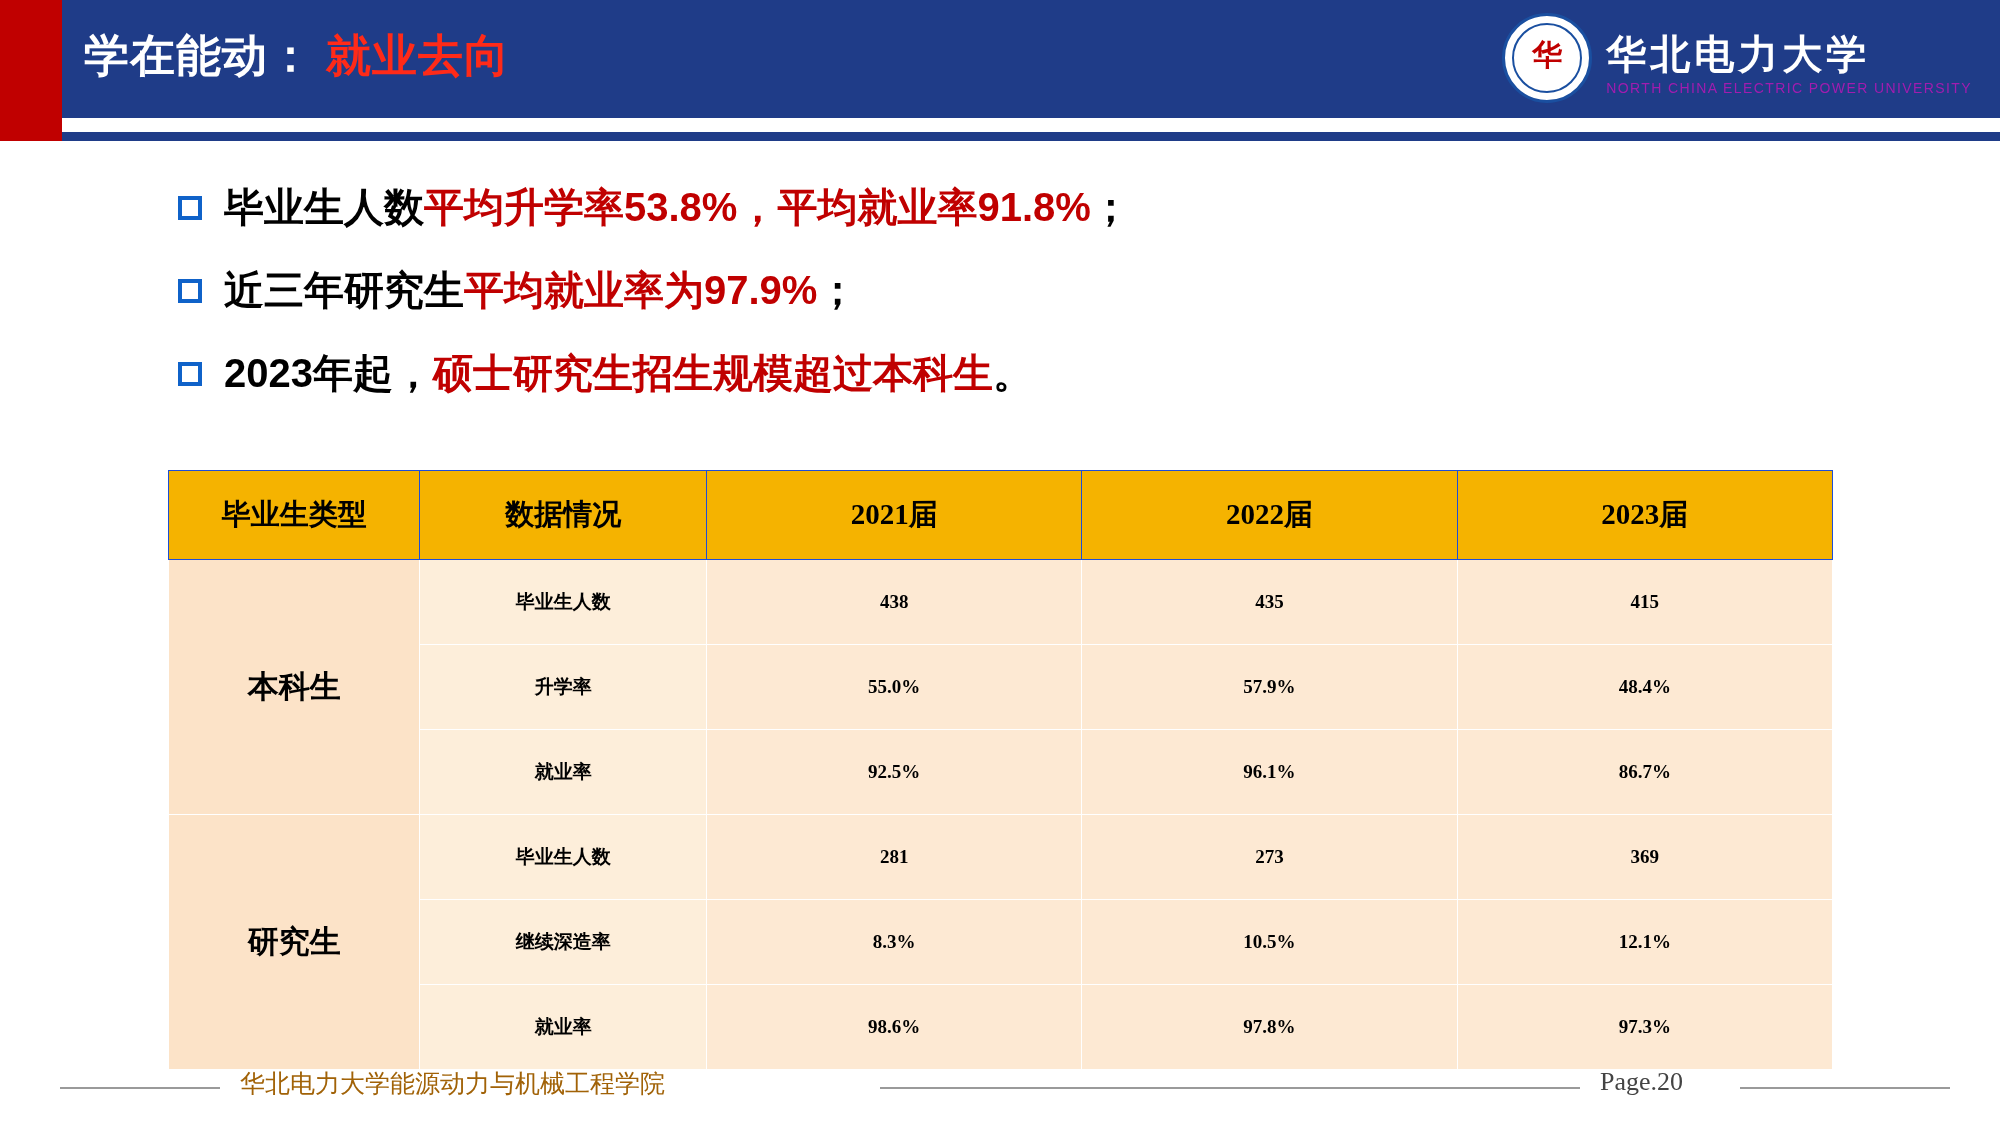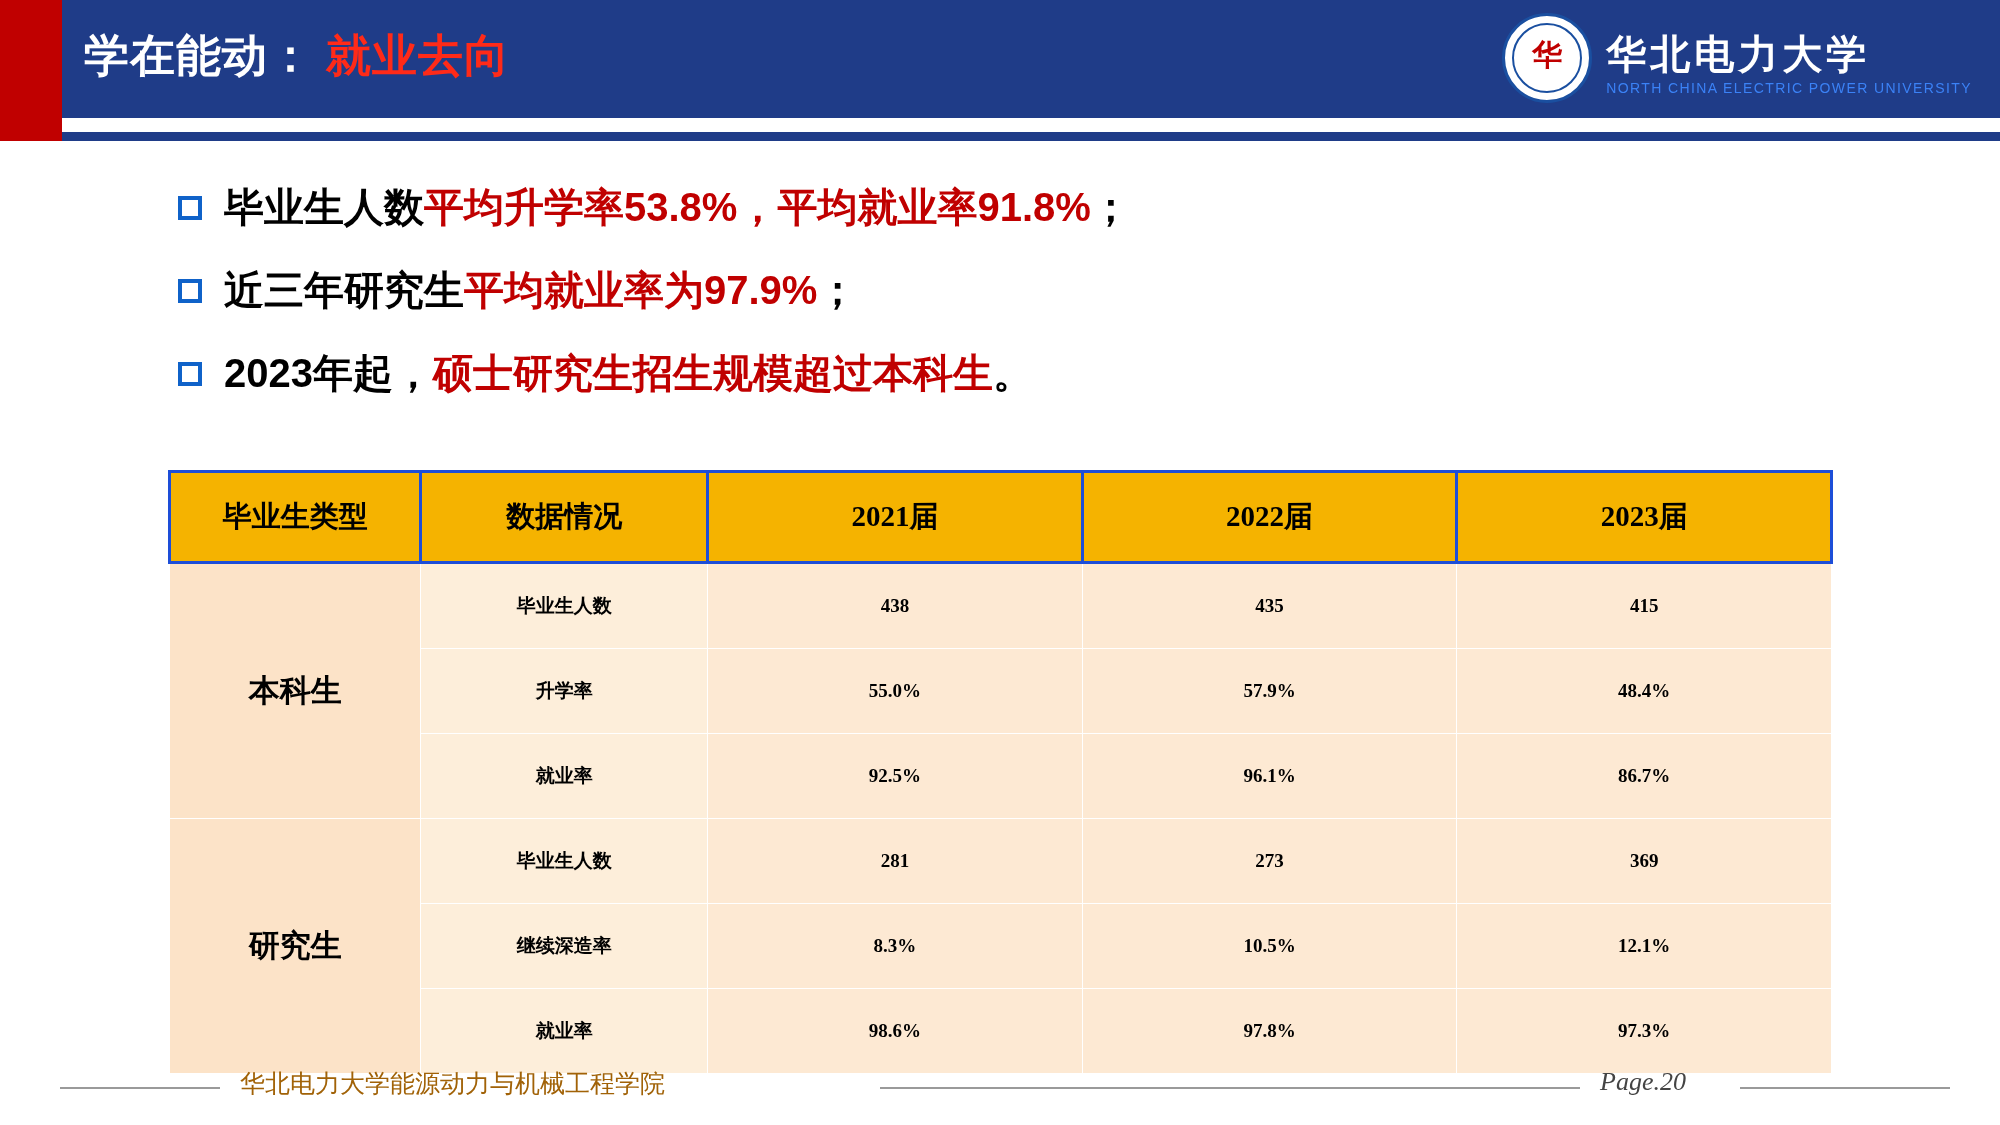--- a/index.html
+++ b/index.html
@@ -115,21 +115,21 @@
     font-weight: bold;
     color: #ffffff;
     letter-spacing: 4px;
     font-family: "Liberation Serif", "DejaVu Serif", serif;
     line-height: 1.05;
     white-space: nowrap;
     margin-top: 13px;
   }
   .logo-text-en {
     font-size: 14px;
-    color: #3b82f6;
+    color: #a21caf;
     letter-spacing: 1.4px;
     white-space: nowrap;
     margin-top: 4px;
   }
 
   
   .bullets {
     position: absolute;
     left: 178px;
     top: 182px;
@@ -177,21 +177,21 @@
     border: 1px solid #f2f2f2;
     text-align: center;
     font-family: "Liberation Serif", "DejaVu Serif", serif;
   }
   table.data-table thead th {
     background: #f5b300;
     color: #000000;
     font-size: 29px;
     font-weight: bold;
     height: 86px;
-    border: 3px solid #1d4ed8;
+    border: 1px solid #1d4ed8;
   }
   table.data-table tbody td {
     background: #fde9d3;
     color: #000000;
     font-size: 19px;
     font-weight: bold;
     height: 82px;
     border-top: 1px solid #ffffff;
     border-bottom: 1px solid #ffffff;
     border-left: 1px solid #ffffff;
@@ -240,21 +240,20 @@
     top: 36px;
     width: 700px;
     height: 2px;
     background: #9a9a9a;
   }
   .footer-page {
     position: absolute;
     left: 1600px;
     top: 16px;
     font-size: 26px;
-    font-style: italic;
     color: #444444;
     font-family: "Liberation Serif", "DejaVu Serif", serif;
     white-space: nowrap;
   }
   .footer-line-right {
     position: absolute;
     left: 1740px;
     top: 36px;
     width: 210px;
     height: 2px;

